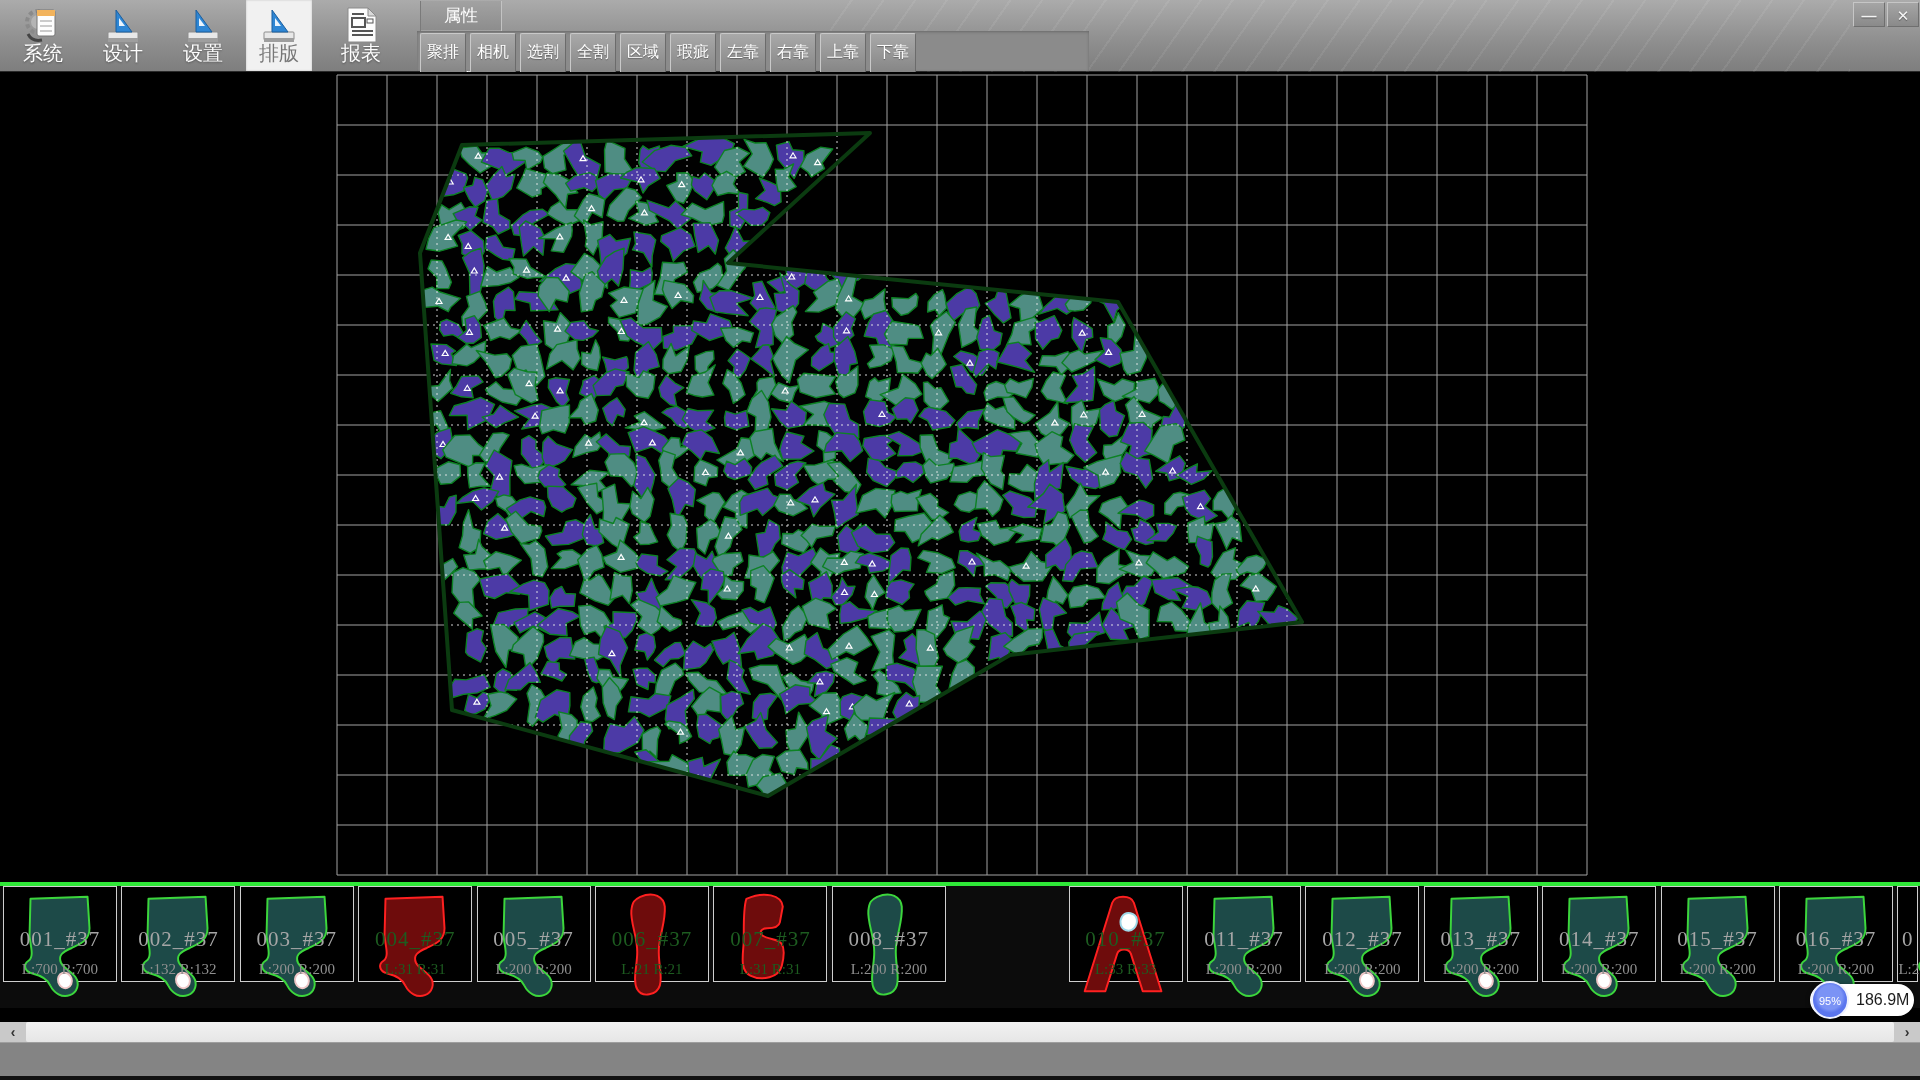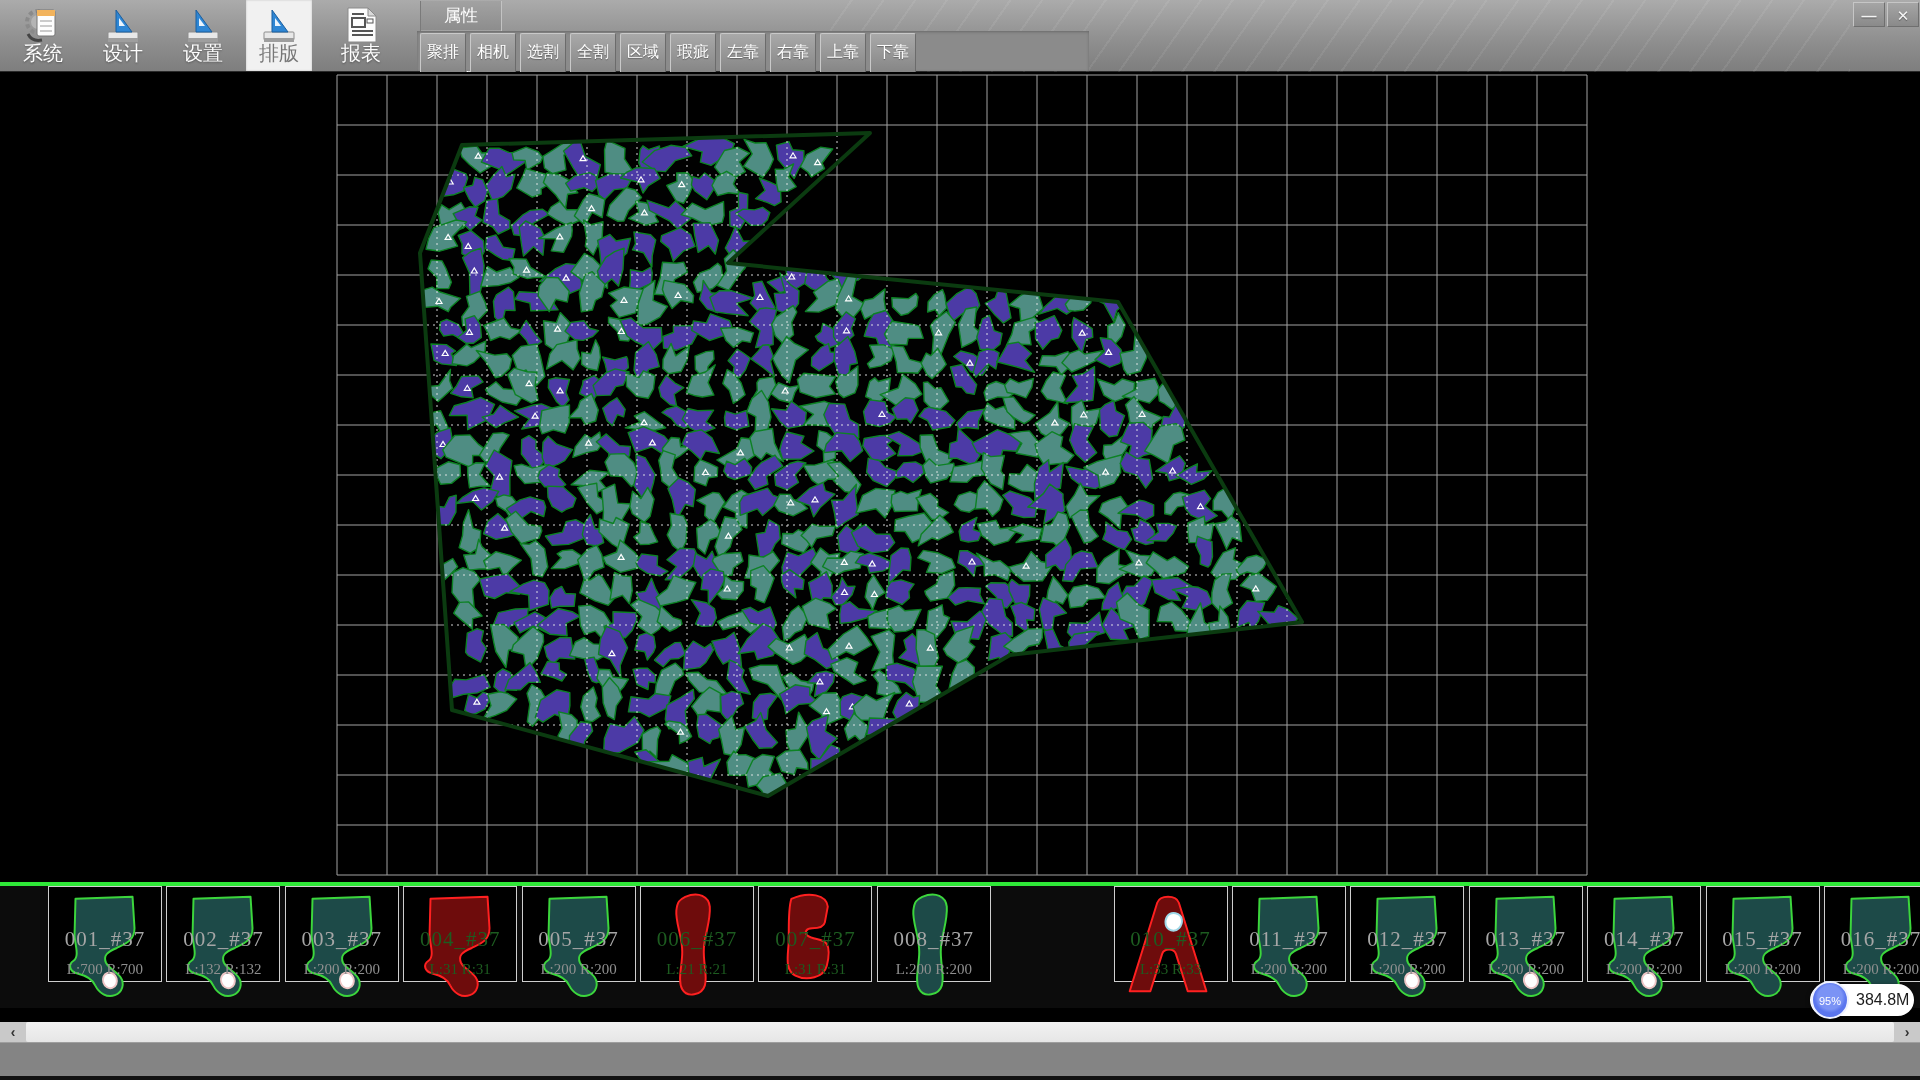--- a/index.html
+++ b/index.html
@@ -31,21 +31,21 @@
     border:1px solid #c6c6c6; border-right-color:#6f6f6f; border-bottom-color:#6f6f6f; cursor:pointer;
     text-shadow:0 1px 1px rgba(0,0,0,.4); }
   #btn-min { left:1853px; } #btn-close { left:1887px; }
 
   
   #canvas-wrap { position:absolute; left:0; top:72px; width:1920px; height:810px; background:#000; }
 
   
   #strip-line { position:absolute; left:0; top:882px; width:1920px; height:4px; }
   #strip { position:absolute; left:0; top:886px; width:1920px; height:122px; background:#0c0c0c; overflow:hidden; }
-  .cell { position:absolute; top:0; width:114px; height:96px; background:#000; border:1px solid #cfcfcf; cursor:pointer;margin-left:45px; }
+  .cell { position:absolute; top:0; width:114px; height:96px; background:#000; border:1px solid #cfcfcf; cursor:pointer; }
   .cell svg { position:absolute; left:0; top:0; }
   .cell .nm { position:absolute; left:0; right:0; top:40px; text-align:center; font-size:21px; letter-spacing:1px;
     font-family:"Liberation Serif","DejaVu Serif",serif; }
   .cell .inf { position:absolute; left:0; right:0; bottom:3px; text-align:center; font-size:15px;
     font-family:"Liberation Serif","DejaVu Serif",serif; }
 
   #gap-below-strip { position:absolute; left:0; top:1008px; width:1920px; height:14px; background:#000; }
 
   
   #hscroll { position:absolute; left:0; top:1022px; width:1920px; height:20px; background:#c9c9c9; }
@@ -921,16 +921,16 @@
   <div id="hscroll">
     <div id="hthumb"></div>
     <div class="scroll-arrow" id="arrow-left">‹</div>
     <div class="scroll-arrow" id="arrow-right">›</div>
   </div>
   <div id="statusbar"></div>
   <div id="bottom-edge"></div>
 
   <div id="badge">
     <div class="pct">95%</div>
-    <div class="mem">384.8M</div>
+    <div class="mem">186.9M</div>
   </div>
 
 </div>
 
 </body></html>

